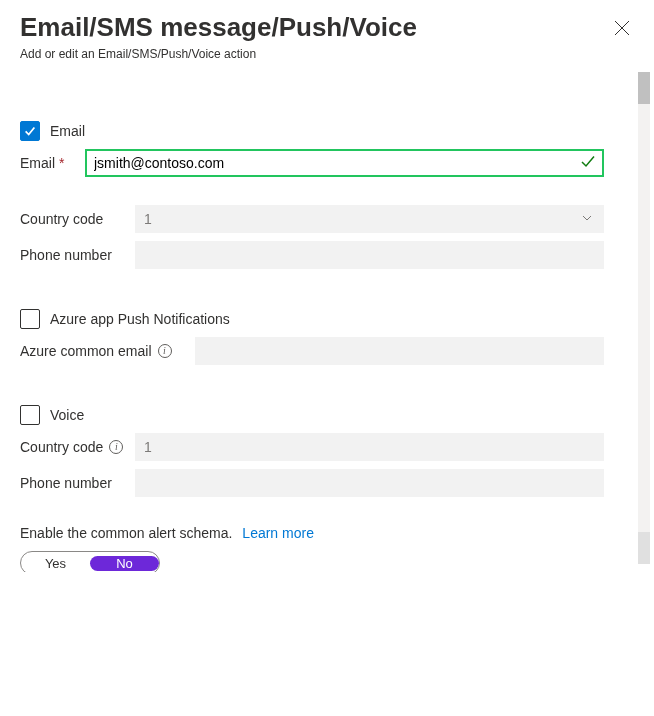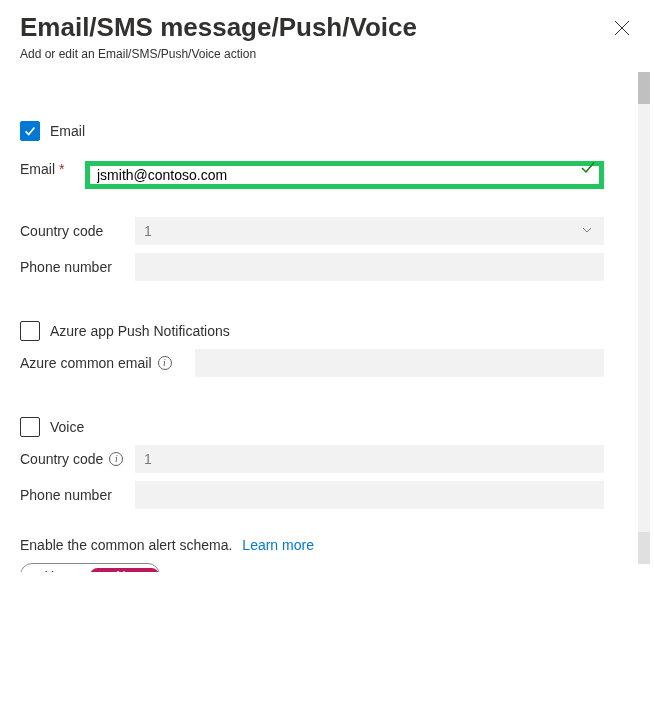--- a/index.html
+++ b/index.html
@@ -117,23 +117,22 @@
     height: 28px;
     padding: 2px 30px 2px 8px;
     font-size: 14px;
     font-family: inherit;
     border: 1px solid #605e5c;
     border-radius: 0;
     background: #fff;
     outline: none;
   }
   input.active {
-    border: 5px solid #22c55e;
+    border: 2px solid #22c55e;
     padding: 1px 28px 1px 7px;
-    margin-top: 12px;
   }
   input.disabled, .select.disabled {
     background: #f2f2f2;
     border-color: #f2f2f2;
     color: #7c7a78;
   }
   .select {
     width: 100%;
     height: 28px;
     padding: 2px 30px 2px 8px;
@@ -182,21 +181,21 @@
   }
   .pill-half {
     flex: 1;
     display: flex;
     align-items: center;
     justify-content: center;
     font-size: 13px;
     cursor: pointer;
   }
   .pill-half.active {
-    background: #be185d;
+    background: #6d28d9;
     color: #fff;
     border-radius: 14px;
   }
 
   .ok-btn {
     background: #0078d4;
     color: #fff;
     border: none;
     font-size: 14px;
     font-weight: 600;

